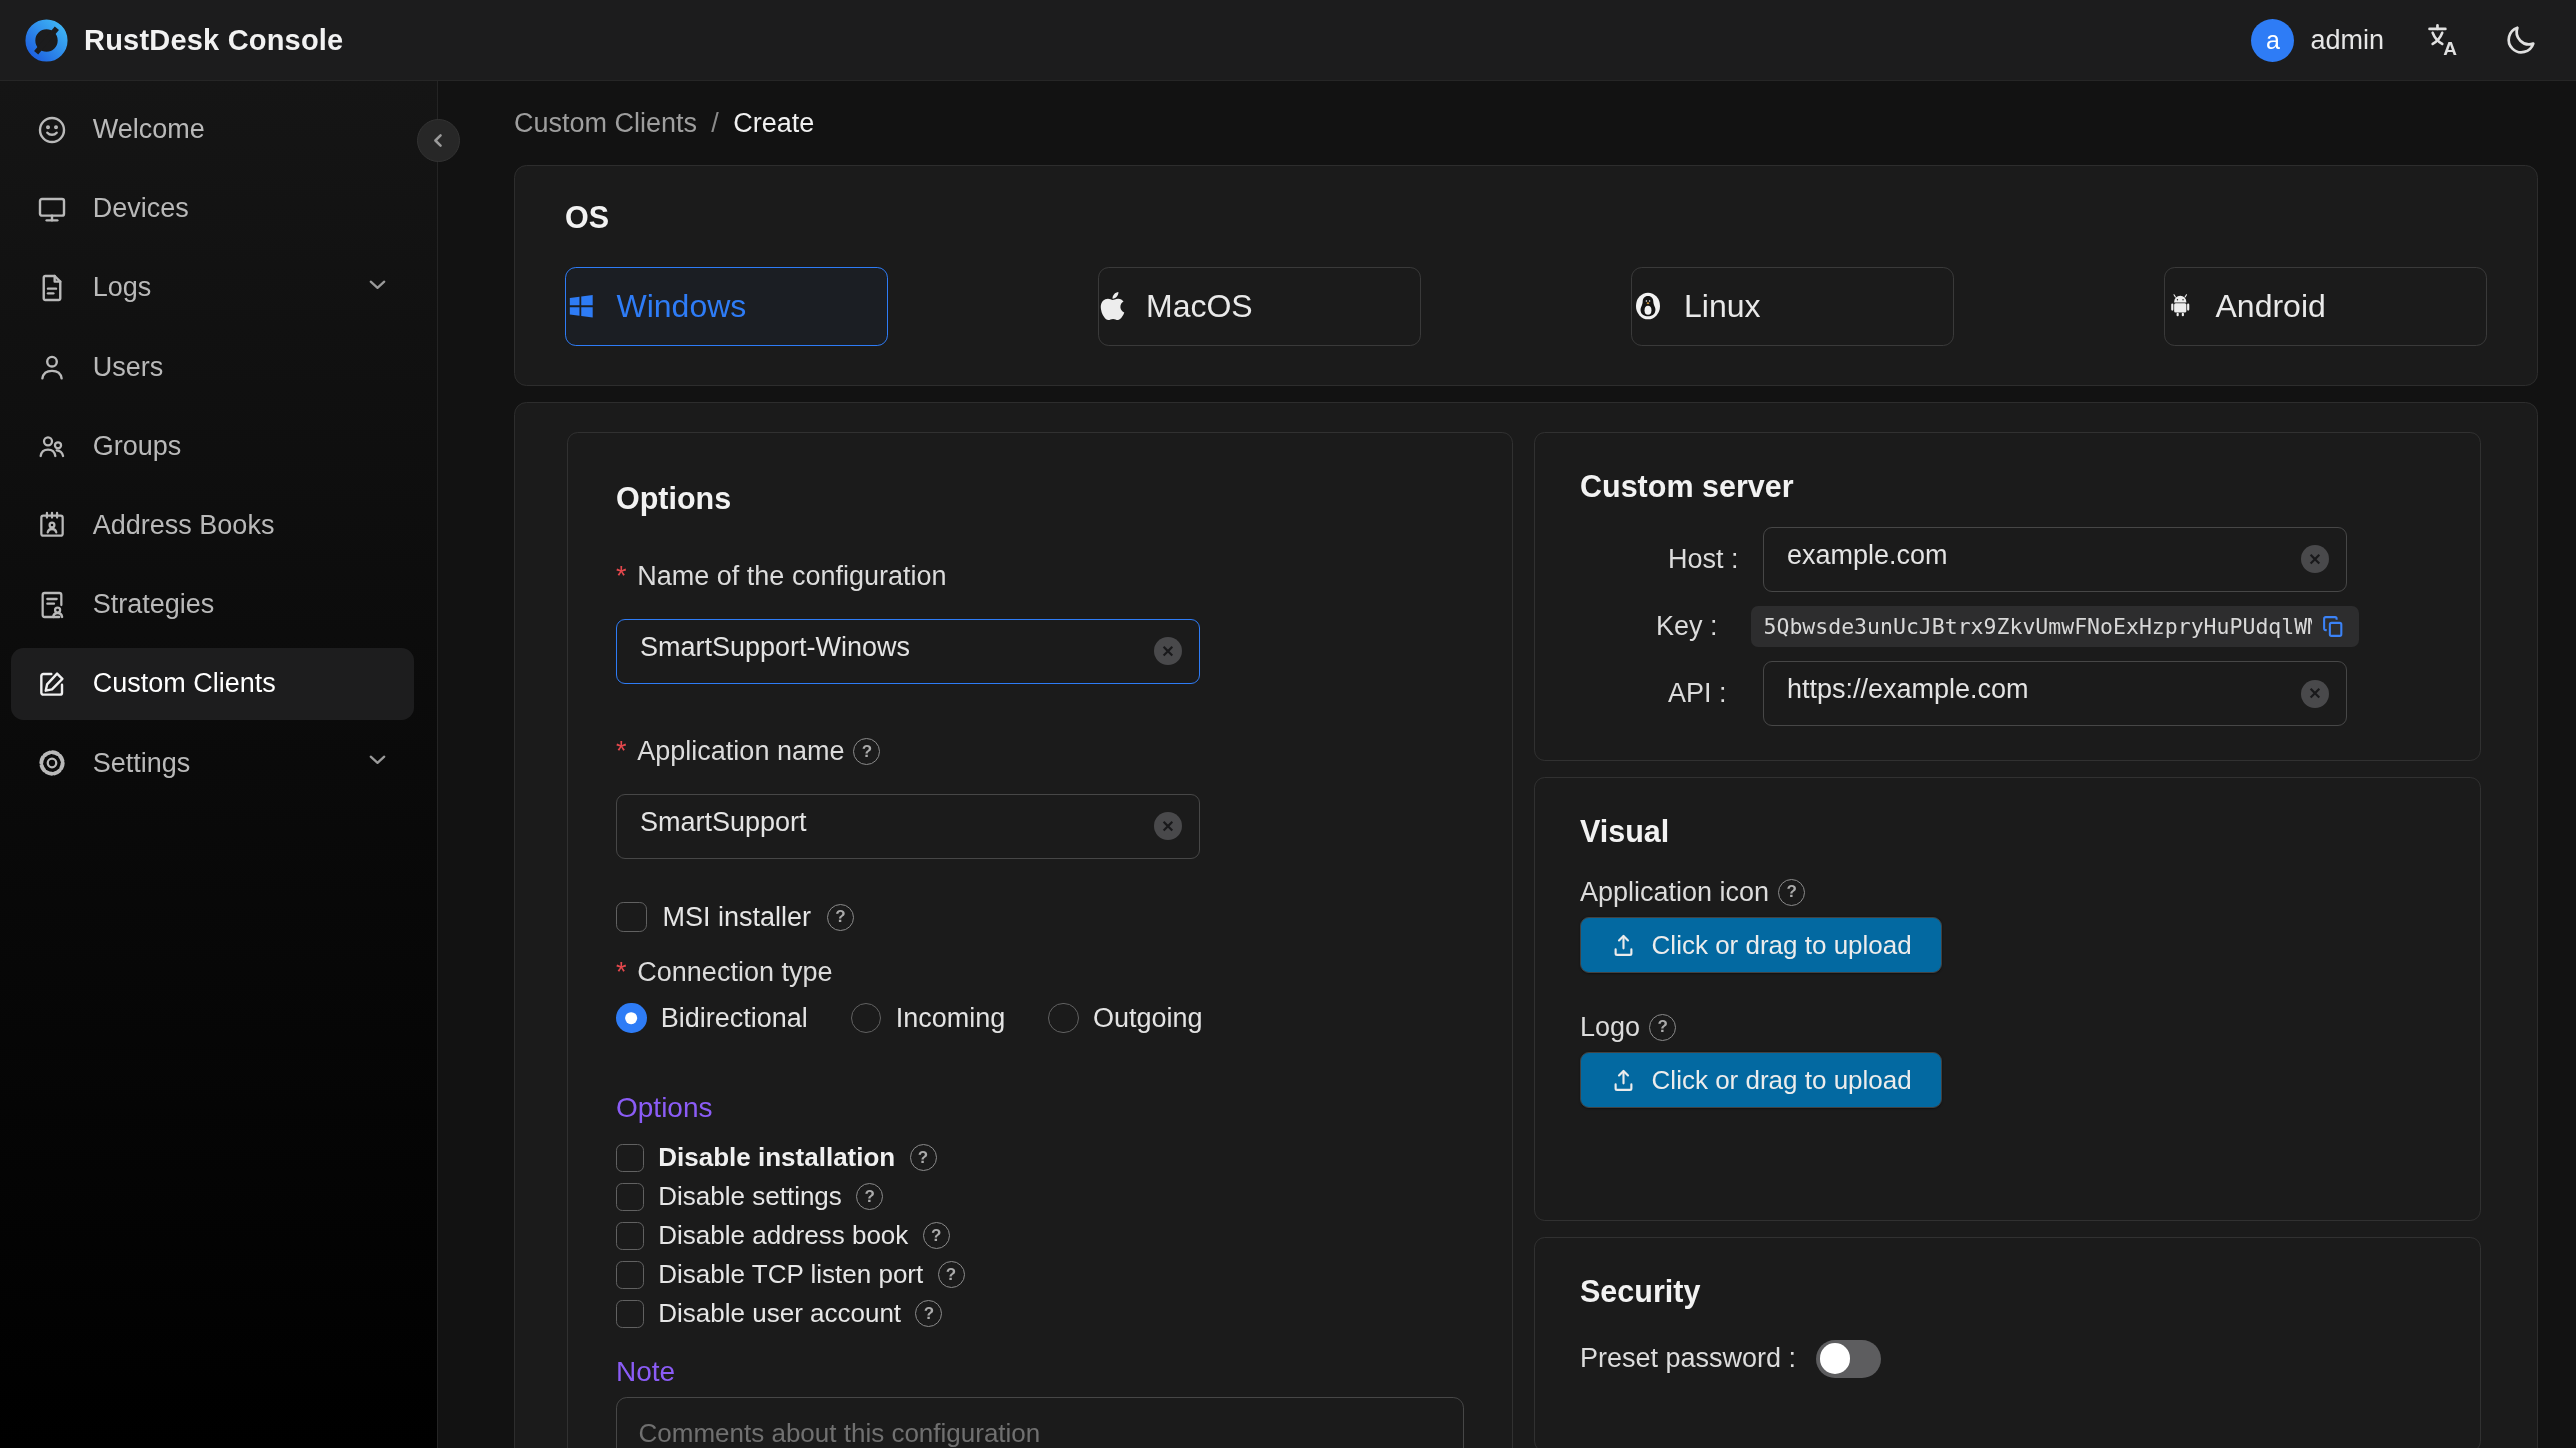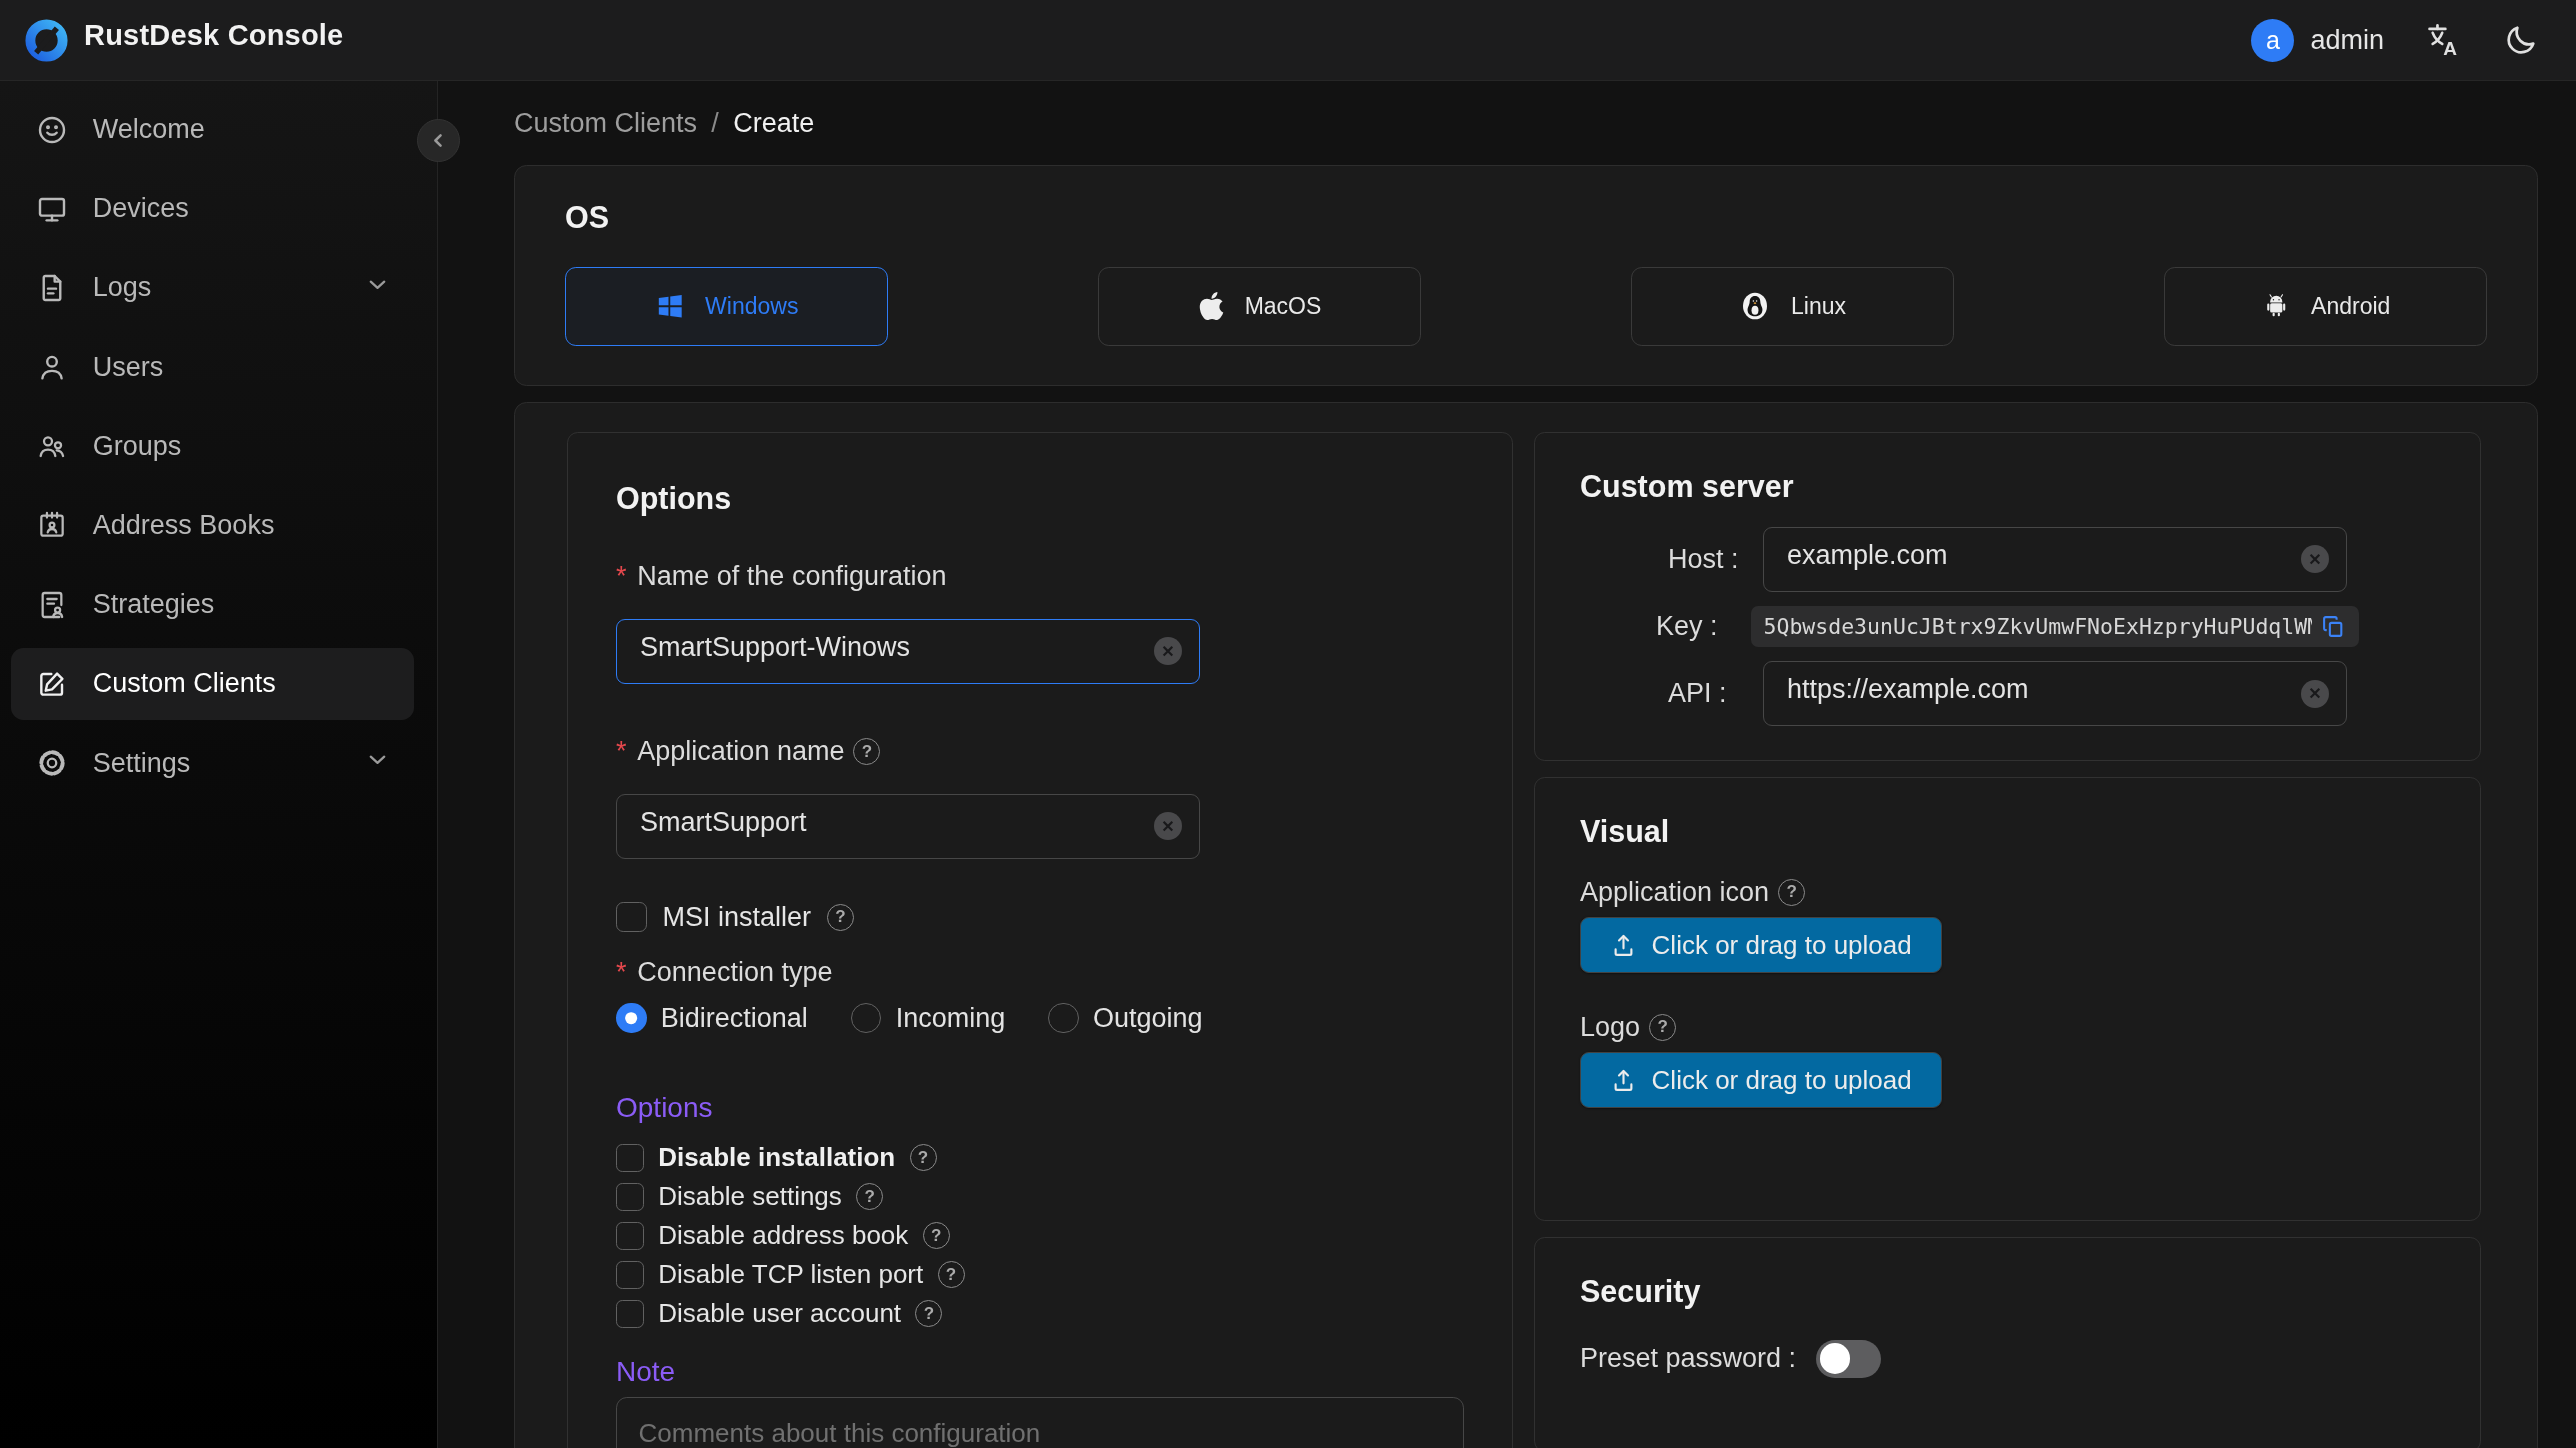--- a/index.html
+++ b/index.html
@@ -3,21 +3,21 @@
 <meta charset="utf-8">
 <style>
   * { margin:0; padding:0; box-sizing:border-box; }
   html,body { width:2576px; height:1448px; overflow:hidden; background:#121212;
               font-family:"Liberation Sans", sans-serif; }
 
   
   .header { position:fixed; top:0; left:0; width:2576px; height:81px; background:#1c1c1d;
             border-bottom:0.9px solid #262626; display:flex; align-items:center;
             justify-content:space-between; padding:0 36px 0 25px; z-index:10; }
-  .brand { display:flex; gap:16px; }
+  .brand { display:flex; align-items:center; gap:16px; }
   .brand .logo { width:43px; height:43px; }
   .app-title { font-size:29px; font-weight:bold; color:#f2f2f2; letter-spacing:0.2px; }
   .header-right { display:flex; align-items:center; gap:39px; }
   .user { display:flex; align-items:center; gap:16px; cursor:pointer; }
   .avatar { width:43px; height:43px; border-radius:50%; background:#2e7cf6; color:#fff;
             font-size:25px; display:flex; align-items:center; justify-content:center; }
   .username { font-size:27px; color:#e6e6e6; }
   .hicon { width:39px; height:39px; display:flex; align-items:center; justify-content:center; cursor:pointer; }
 
   
@@ -39,22 +39,22 @@
   .breadcrumb { margin-top:23px; height:39px; display:flex; align-items:center; gap:14.3px; font-size:27px; }
   .breadcrumb .parent { color:#9e9e9e; cursor:pointer; }
   .breadcrumb .sep { color:#8a8a8a; }
   .breadcrumb .current { color:#f1f1f1; }
 
   .card { background:#1b1b1b; border:0.9px solid #2d2d2d; border-radius:12.5px; }
   .os-card { margin-top:21.5px; padding:34px 50px 39px 50px; }
   .card-title { font-size:30.5px; font-weight:600; color:#f2f2f2; }
   .os-row { margin-top:32px; display:flex; justify-content:space-between; }
   .os-btn { width:323px; height:79px; border:1.3px solid #3a3a3a; border-radius:10.8px;
-            background:transparent; display:flex; align-items:center; justify-content:center;
-            gap:20px; font-size:23px; color:#e9e9e9; cursor:pointer; font-family:inherit; }
+            background:transparent; display:flex; align-items:center; 
+            gap:20px; font-size:32px; color:#e9e9e9; cursor:pointer; font-family:inherit; }
   .os-btn.selected { border:1.8px solid #2e7cf6; color:#2e7cf6; background:rgba(46,124,246,.04); }
 
   .main-card { margin-top:16px; padding:29px 56px 54px 52px; display:flex; gap:21.5px; align-items:flex-start; }
   .subcard { background:#1b1b1b; border:0.9px solid #313131; border-radius:10.8px; width:947px; }
 
   
   .general-card { padding:48px; min-height:1165px; }
   .field-label { display:flex; align-items:center; gap:9px; font-size:27px; color:#dcdcdc; height:36px; }
   .req { color:#e5484d; font-size:27px; margin-right:1.8px; }
   .help { width:27px; height:27px; border:1.8px solid #8a8a8a; border-radius:50%; color:#ababab;

